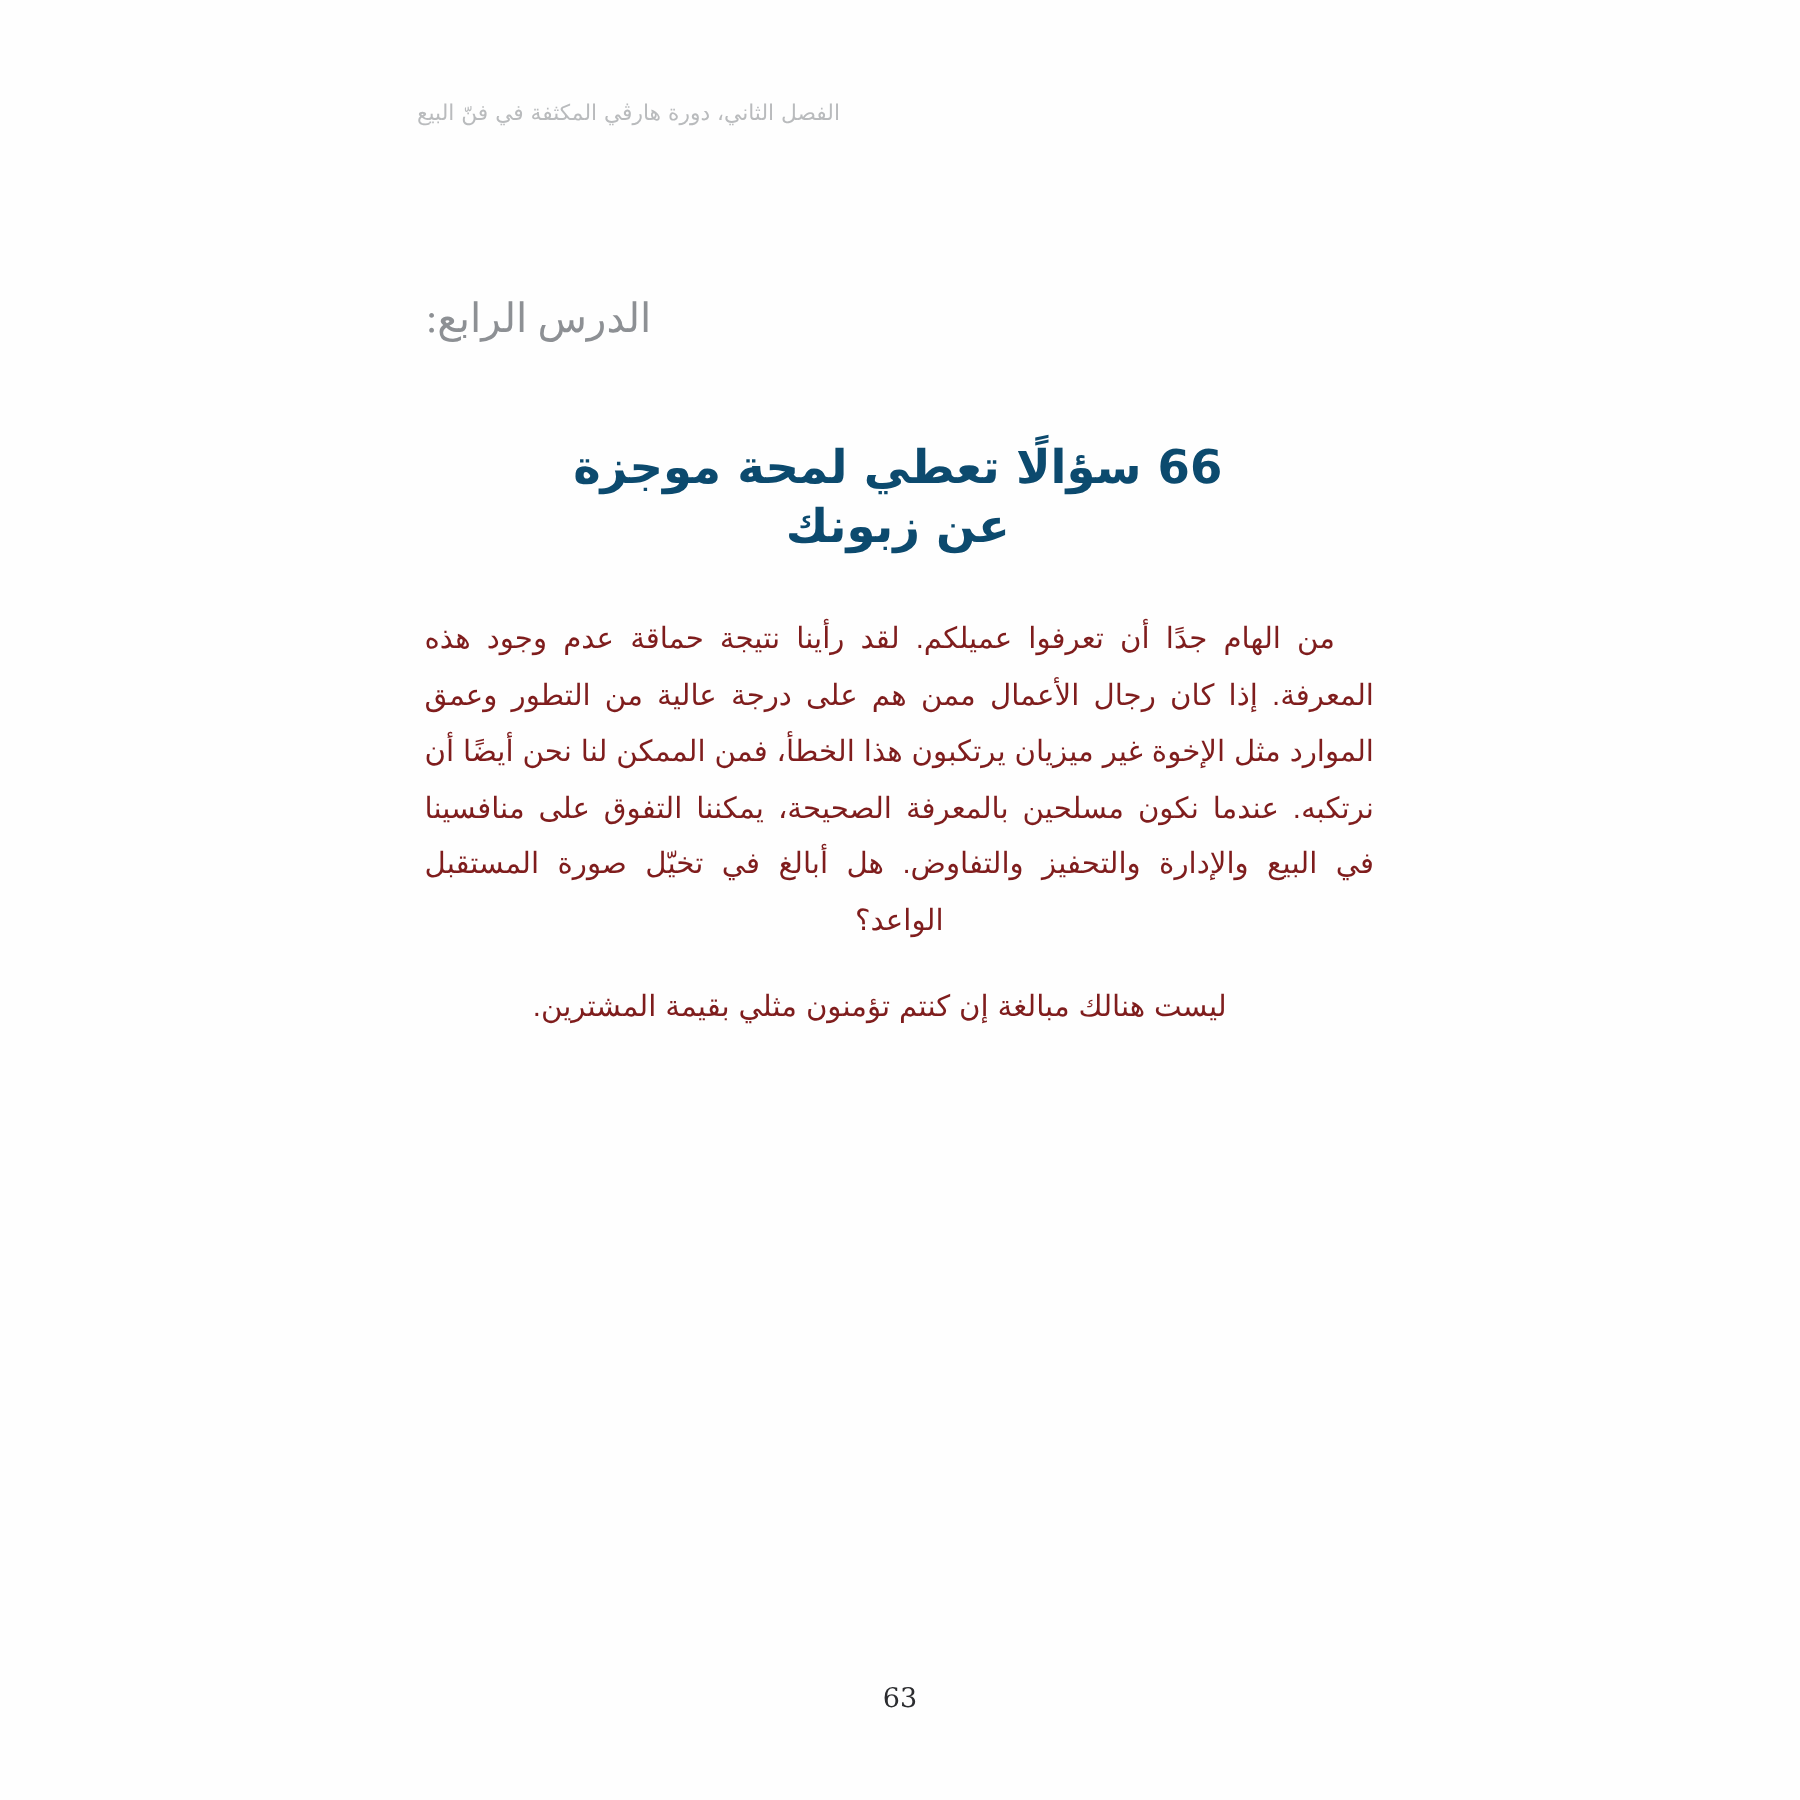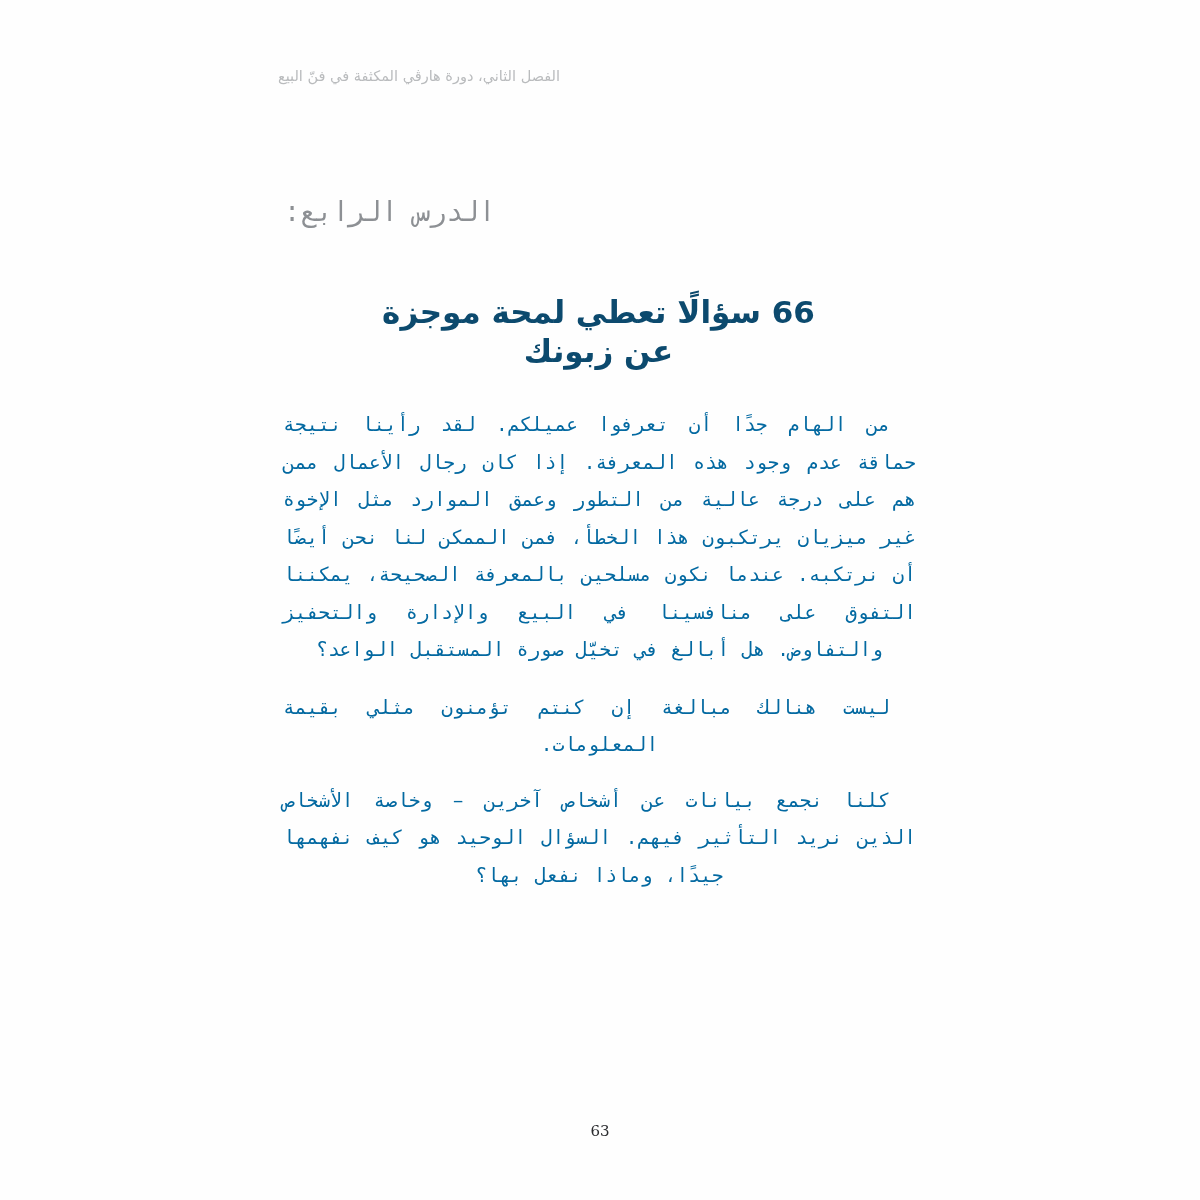--- a/index.html
+++ b/index.html
@@ -35,21 +35,21 @@
   
   .lesson-label {
     position: absolute;
     top: 196px;
     right: 304px;
     width: 612px;
     text-align: left;
     direction: rtl;
     font-size: 27px;
     color: #8d9094;
-    font-family: Liberation Mono, monospace;
+    font-family: Liberation Serif, serif;
     letter-spacing: 0.5px;
   }
   
   .chapter-heading {
     position: absolute;
     top: 272px;
     right: 374px;
     width: 455px;
     text-align: center;
     direction: rtl;
@@ -66,58 +66,57 @@
     right: 284px;
     width: 633px;
     direction: rtl;
   }
   .para {
     direction: rtl;
     text-align: justify;
     text-align-last: center;
     font-size: 19.5px;
     line-height: 37.5px;
-    color: #0369a1;
+    color: #7f1d1d;
     margin: 0 0 20px 0;
-    font-family: Liberation Mono, monospace;
+    font-family: Liberation Sans, sans-serif;
     word-spacing: 0.5px;
   }
   .para.indent {
     text-indent: 26px;
   }
   .para.tight {
     margin-bottom: 18px;
   }
   .spacer-lg { height: 16px; }
   
   .page-number {
     position: absolute;
     top: 1122px;
     left: 0;
     width: 1200px;
     text-align: center;
-    font-size: 15px;
+    font-size: 18px;
     color: #2b2c2f;
     direction: ltr;
     font-family: "DejaVu Serif", "Liberation Serif", serif;
   }
 </style>
 </head>
 <body>
 
 <div class="page">
 
   <div class="running-header">الفصل الثاني، دورة هارڤي المكثفة في فنّ البيع</div>
 
   <div class="lesson-label">الدرس الرابع:</div>
 
   <h1 class="chapter-heading">66 سؤالًا تعطي لمحة موجزة عن زبونك</h1>
 
   <div class="body-block">
     <p class="para indent">من الهام جدًا أن تعرفوا عميلكم. لقد رأينا نتيجة حماقة عدم وجود هذه المعرفة. إذا كان رجال الأعمال ممن هم على درجة عالية من التطور وعمق الموارد مثل الإخوة غير ميزيان يرتكبون هذا الخطأ، فمن الممكن لنا نحن أيضًا أن نرتكبه. عندما نكون مسلحين بالمعرفة الصحيحة، يمكننا التفوق على منافسينا في البيع والإدارة والتحفيز والتفاوض. هل أبالغ في تخيّل صورة المستقبل الواعد؟</p>
-    <p class="para indent tight">ليست هنالك مبالغة إن كنتم تؤمنون مثلي بقيمة المعلومات.</p>
-    <p class="para indent">كلنا نجمع بيانات عن أشخاص آخرين – وخاصة الأشخاص الذين نريد التأثير فيهم. السؤال الوحيد هو كيف نفهمها جيدًا، وماذا نفعل بها؟</p>
+    <p class="para indent tight">ليست هنالك مبالغة إن كنتم تؤمنون مثلي بقيمة المشترين.</p>
     <div class="spacer-lg"></div>
   </div>
 
   <div class="page-number">63</div>
 
 </div>
 
 </body></html>

